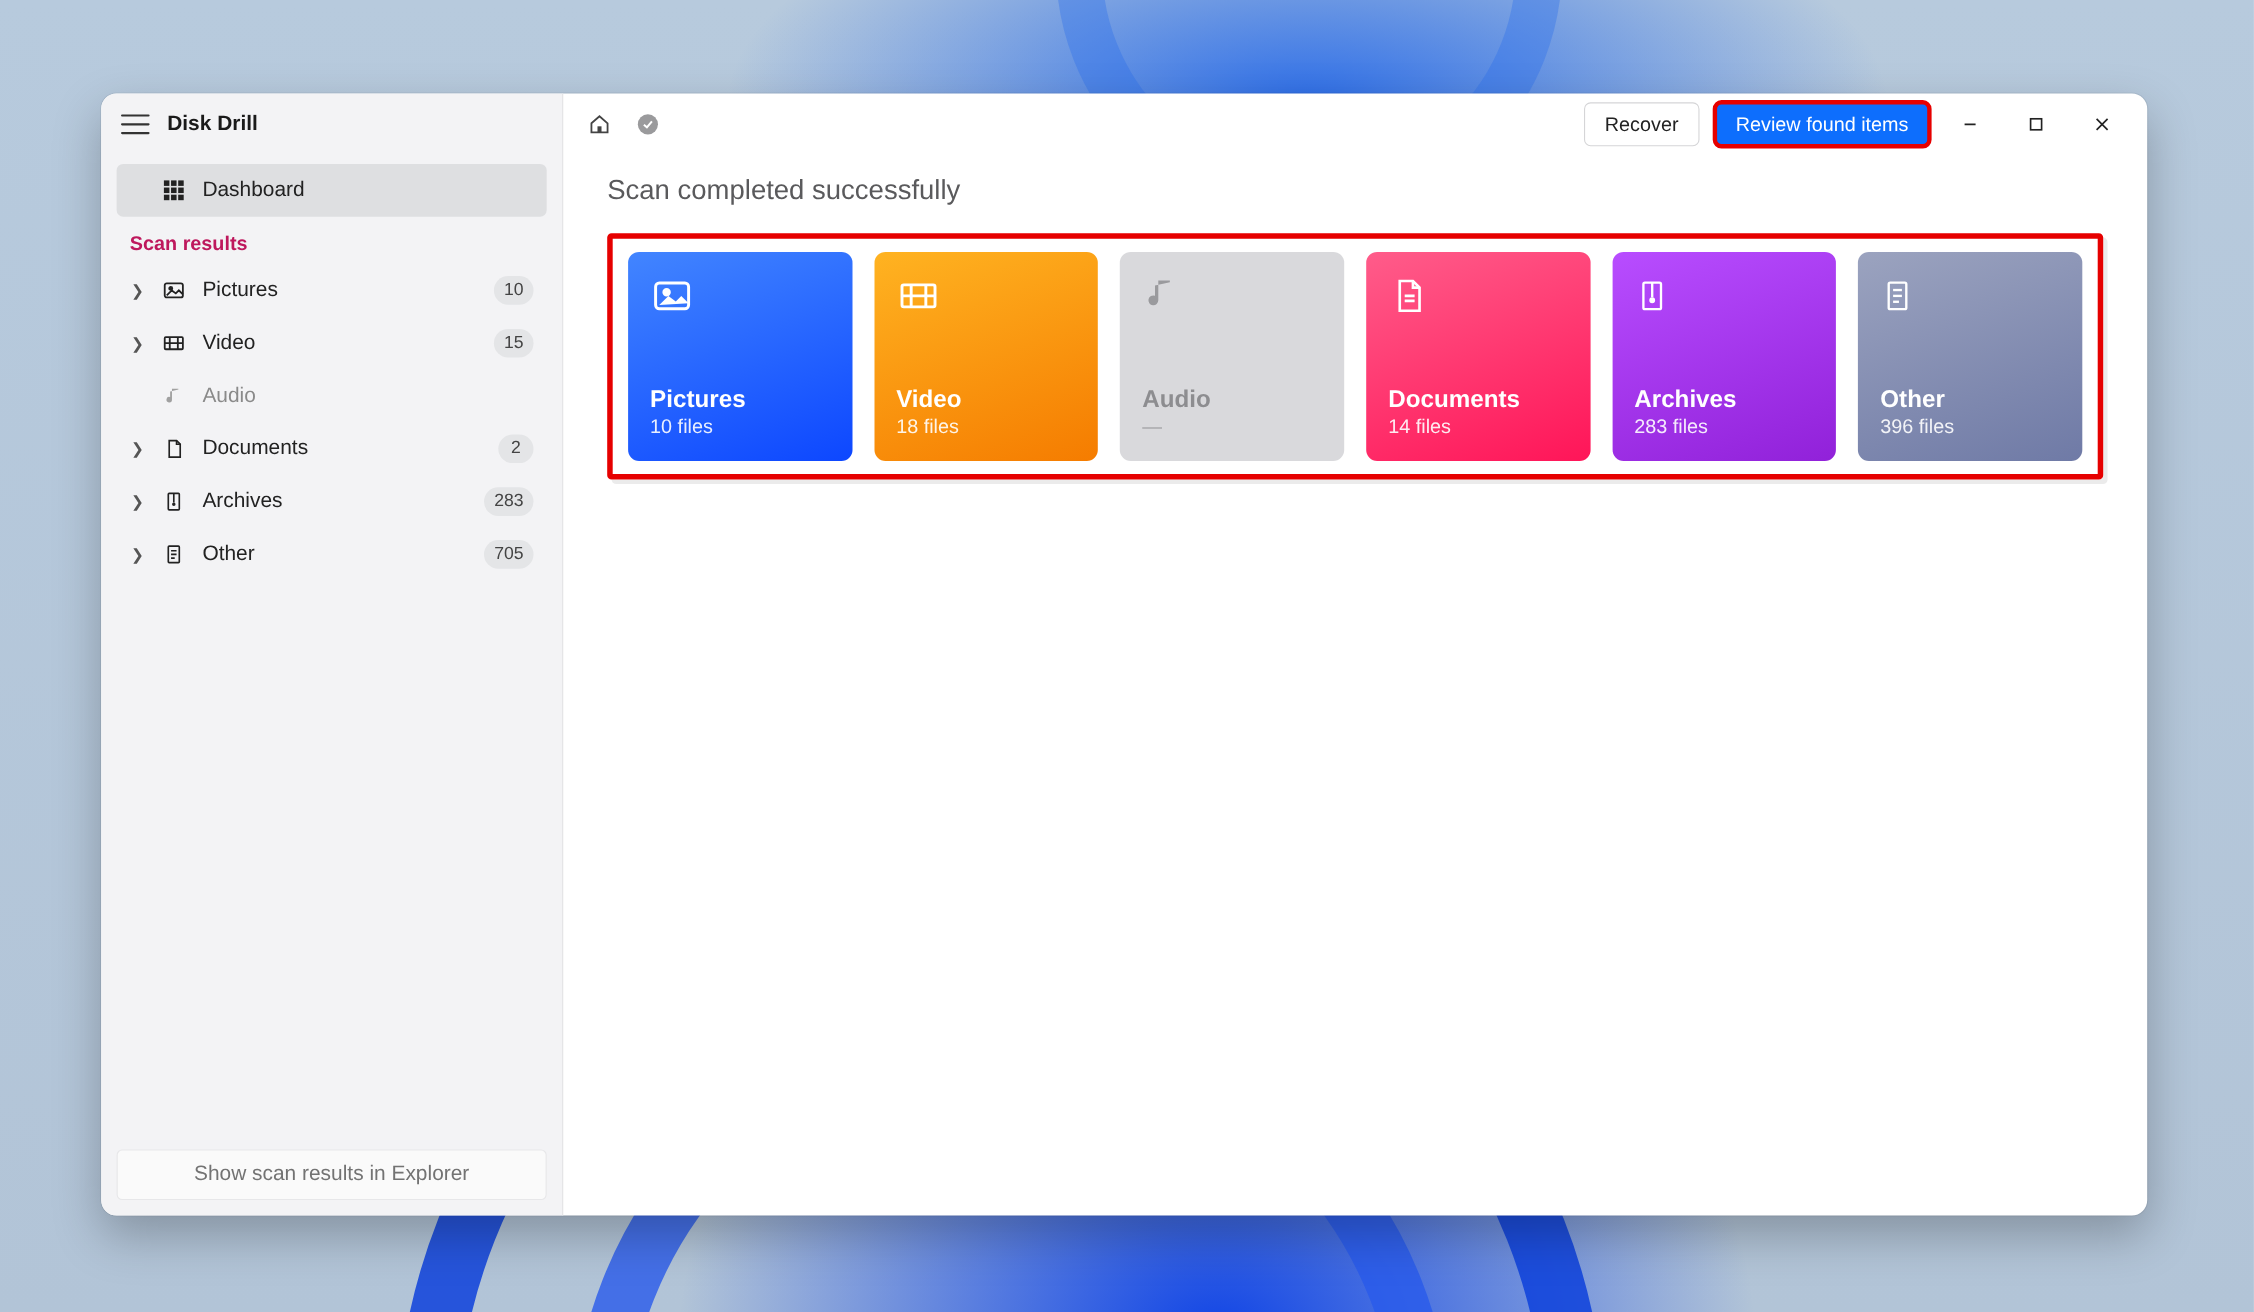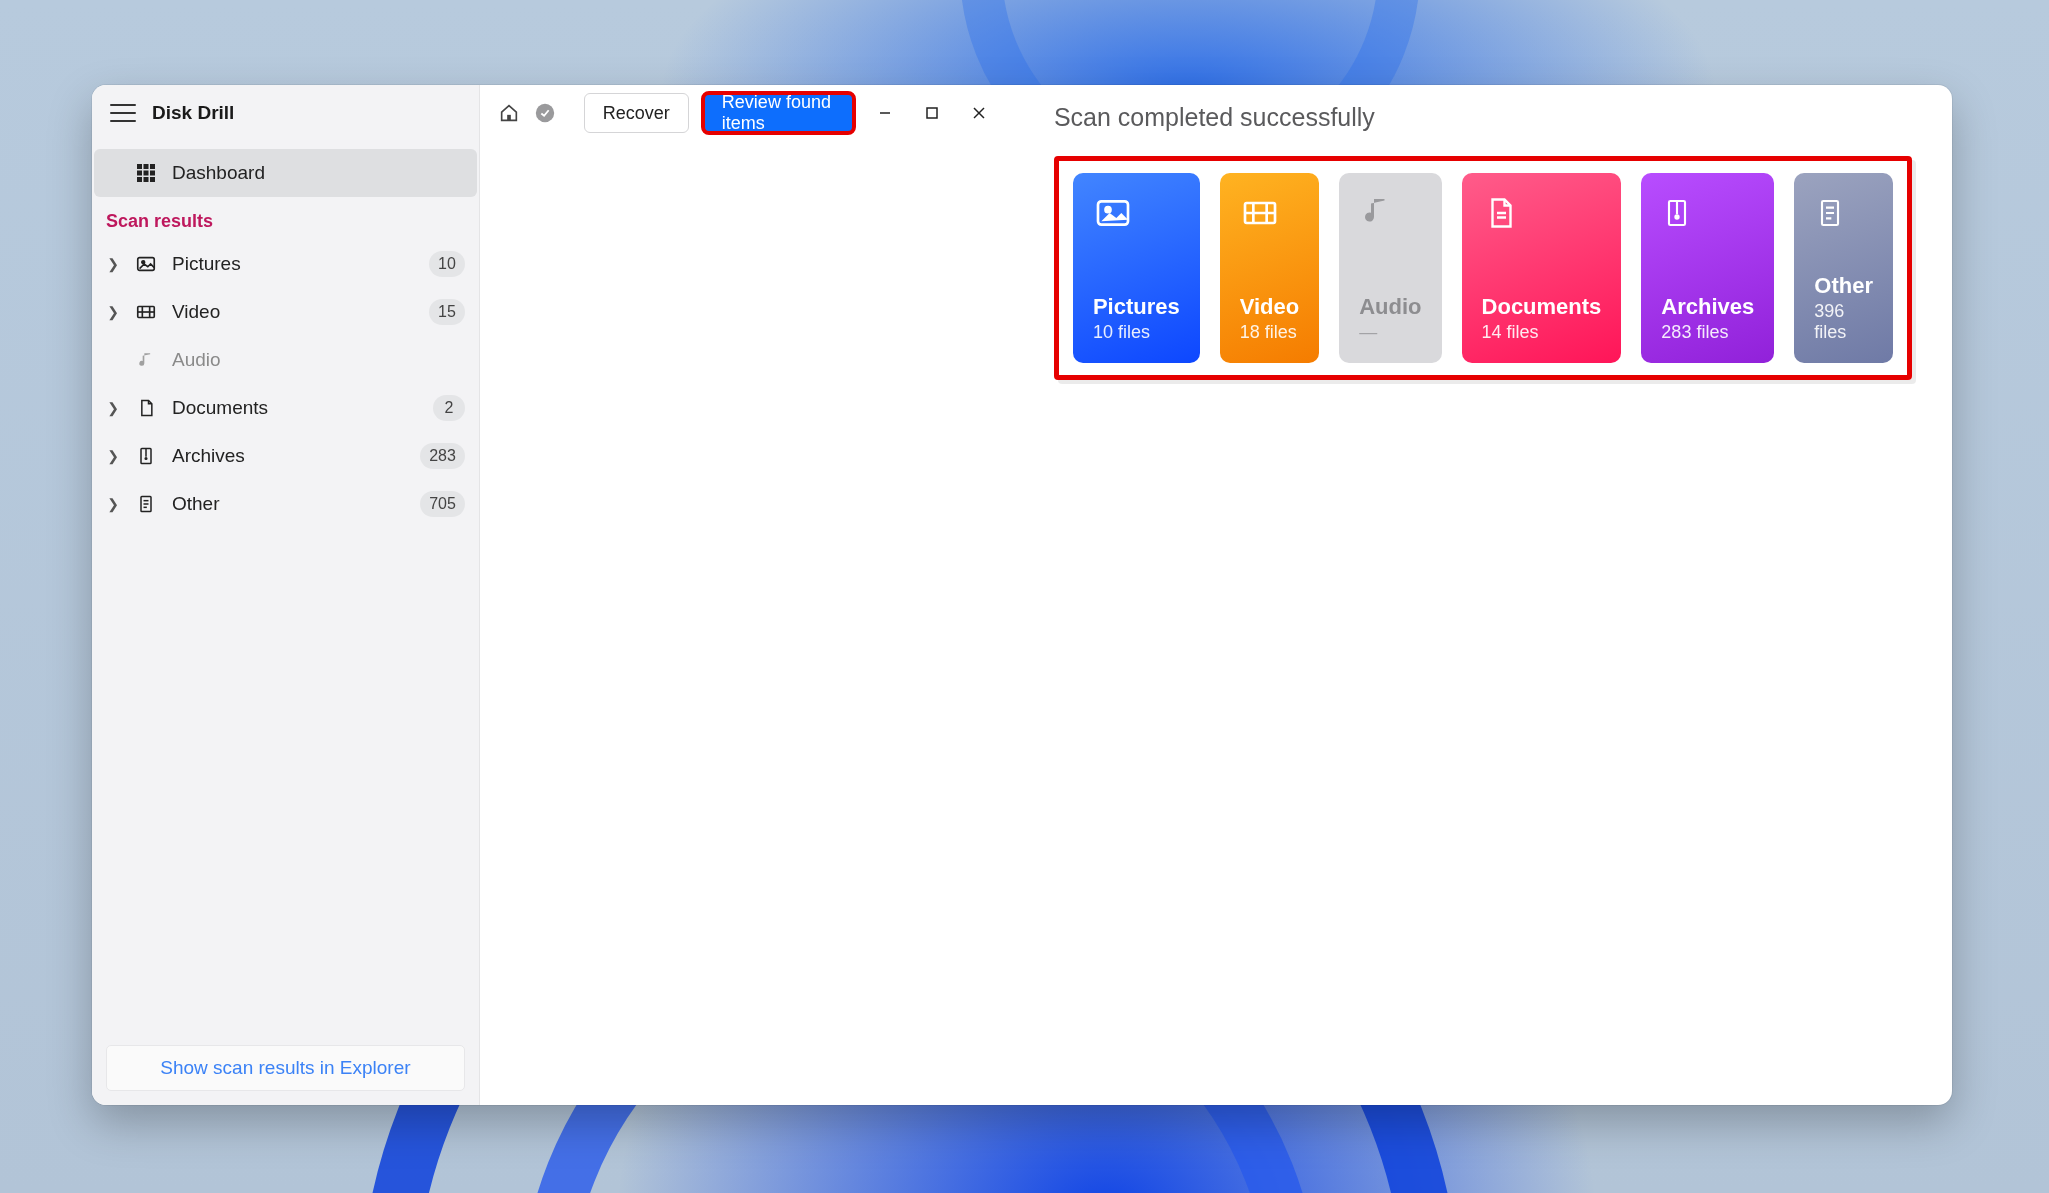--- a/index.html
+++ b/index.html
@@ -20,34 +20,34 @@
   position:absolute; left:92px; top:85px; width:1860px; height:1020px;
   background:#fff; border-radius:14px;
   box-shadow:0 18px 44px rgba(0,0,0,.25), 0 0 0 1px rgba(0,0,0,.06);
   display:flex; overflow:hidden;
 }
 .sidebar{width:420px;background:#f3f3f5;border-right:1px solid #e4e4e6;display:flex;flex-direction:column;position:relative;}
 .sb-header{display:flex;align-items:center;height:56px;padding:0 18px;gap:16px;}
 .hamburger{width:26px;height:18px;display:flex;flex-direction:column;justify-content:space-between;cursor:pointer;}
 .hamburger span{height:2px;background:#333;border-radius:1px;}
 .app-title{font-size:19px;font-weight:600;color:#1a1a1a;}
-.nav{padding:8px 2px 0;}
+.nav{padding:8px 14px 0;}
 .nav-item{display:flex;align-items:center;height:48px;border-radius:6px;padding:0 12px;gap:14px;color:#222;font-size:19px;cursor:pointer;position:relative;}
 .nav-item.active{background:#dedfe1;}
 .nav-item .chev{width:14px;color:#555;font-size:14px;display:flex;justify-content:center;}
 .nav-item .icon{width:24px;height:24px;display:flex;align-items:center;justify-content:center;color:#222;}
 .nav-item .label{flex:1;white-space:nowrap;overflow:hidden;text-overflow:ellipsis;}
 .nav-item .badge{min-width:32px;height:26px;background:#e4e5e7;border-radius:13px;font-size:16px;color:#444;display:flex;align-items:center;justify-content:center;padding:0 9px;}
 .nav-item.muted{color:#8a8a8a;}
 .nav-item.muted .icon{color:#a0a0a0;}
 .section-h{font-size:18px;font-weight:600;color:#be185d;padding:14px 12px 8px;}
 .nav-indent{padding-left:18px;}
-.sb-footer{position:absolute;left:14px;right:14px;bottom:14px;height:46px;background:#fafafa;border:1px solid #e7e7e9;border-radius:5px;display:flex;align-items:center;justify-content:center;font-size:19px;color:#3b82f6;cursor:pointer;}
-
-.main{flex:1;display:flex;flex-direction:row;}
+.sb-footer{position:absolute;left:14px;right:14px;bottom:14px;height:46px;background:#fafafa;border:1px solid #e7e7e9;border-radius:5px;display:flex;align-items:center;justify-content:center;font-size:19px;color:#737373;cursor:pointer;}
+
+.main{flex:1;display:flex;flex-direction:column;}
 .topbar{height:56px;display:flex;align-items:center;padding:0 18px;gap:14px;}
 .tb-icn{width:30px;height:30px;display:flex;align-items:center;justify-content:center;color:#444;border-radius:4px;cursor:pointer;}
 .tb-spacer{flex:1;}
 .btn{height:40px;padding:0 18px;border-radius:6px;font-size:18px;display:flex;align-items:center;cursor:pointer;}
 .btn.secondary{background:#fff;border:1px solid #d5d5d7;color:#222;}
 .btn.primary{background:#0d6efd;color:#fff;border:1px solid #0d6efd;}
 .hl-red{outline:4px solid #e60000;outline-offset:-2px;border-radius:6px;}
 .winctl{width:46px;height:40px;display:flex;align-items:center;justify-content:center;color:#222;cursor:pointer;}
 
 .content{padding:18px 40px;}

